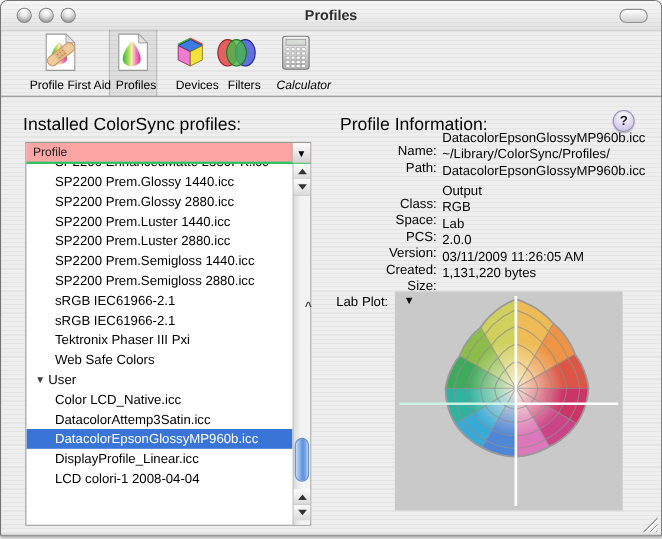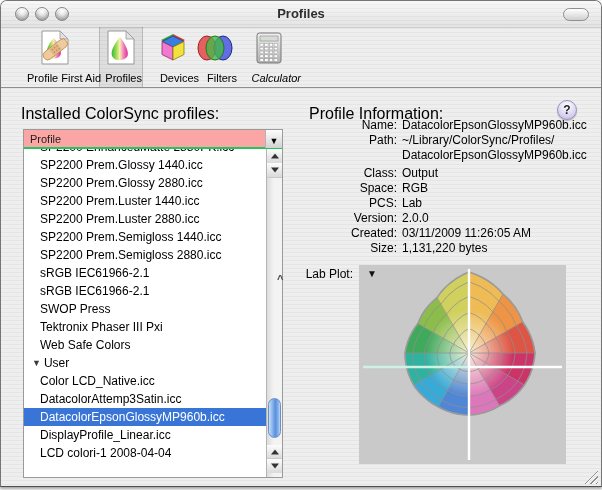--- a/index.html
+++ b/index.html
@@ -36,21 +36,21 @@
   .listbox{position:absolute;left:22px;top:128px;width:260px;height:349px;background:#fff;
            border:1px solid #9a9a9a;box-sizing:border-box;}
   .lheader{position:absolute;left:0;top:0;right:0;height:19px;background:#fca5a5;
            border-bottom:2px solid #22c55e;box-sizing:border-box;}
   .lheader .htext{position:absolute;left:6px;top:0;line-height:18px;font-size:11px;color:#222;}
   .hbtn{position:absolute;right:0;top:0;width:17px;height:18px;border-left:1px solid #b4b4b4;
         background:linear-gradient(#fdfdfd,#d2d2d2);box-sizing:border-box;text-align:center;}
   .hbtn span{font-size:9px;line-height:18px;color:#000;}
   .lrows{position:absolute;left:0;top:19px;bottom:0;right:16px;overflow:hidden;}
   .lrow{height:18px;line-height:18px;font-size:12px;color:#000;white-space:nowrap;overflow:hidden;
-        padding-left:16px;box-sizing:border-box;}
+        padding-left:26px;box-sizing:border-box;}
   .lrow:first-child{margin-top:-11px;}
   .lrow.grp{padding-left:8px;}
   .grp-tri{font-size:9px;color:#3c3c3c;margin-right:3px;vertical-align:1px;}
   .lrow.sel{background:#3875d7;color:#fff;}
   
   .vscroll{position:absolute;right:0;top:19px;bottom:0;width:16px;border-left:1px solid #b4b4b4;
            background:linear-gradient(90deg,#dcdcdc,#f3f3f3 45%,#f3f3f3);box-sizing:border-box;}
   .sbtn{position:absolute;left:0;right:0;height:14px;background:linear-gradient(#fcfcfc,#dadada);}
   .sbtn.top1{top:0;} .sbtn.top2{top:14px;border-bottom:1px solid #c9c9c9;}
   .sbtn.bot1{bottom:18px;} .sbtn.bot2{bottom:4px;border-top:1px solid #c9c9c9;}
@@ -63,21 +63,21 @@
   .splitmark{position:absolute;left:276px;top:272px;font-size:11px;font-weight:bold;color:#4a4a4a;}
   
   .helpbtn{position:absolute;left:556px;top:99px;width:20px;height:20px;border-radius:50%;
            border:1px solid #9a93b8;box-sizing:border-box;text-align:center;line-height:18px;
            font-size:12px;font-weight:bold;color:#1d1d1d;
            background:radial-gradient(circle at 50% 28%,#ffffff,#ddd7f2 55%,#beb5dd 100%);
            box-shadow:0 1px 1px rgba(0,0,0,.25);}
   .fields{position:absolute;left:300px;top:117px;width:292px;}
   .frow{display:flex;height:15px;line-height:15px;font-size:12px;color:#000;}
   .frow.gap{margin-top:3px;}
-  .flabel{width:96px;text-align:right;padding-right:5px;flex:none;}
+  .flabel{width:96px;text-align:right;padding-right:5px;flex:none;margin-top:12px;}
   .fvalue{white-space:nowrap;}
   .plotlabel{position:absolute;left:296px;top:266px;width:56px;text-align:right;font-size:12px;color:#000;}
   .plotbox{position:absolute;left:358px;top:264px;width:207px;height:199px;background:#c9c9c9;}
   .plotdisc{position:absolute;left:8px;top:3px;font-size:10px;color:#111;}
   .grip{position:absolute;right:3px;bottom:2px;width:14px;height:14px;
         background:repeating-linear-gradient(135deg,rgba(0,0,0,0) 0 2px,#8f8f8f 2px 3px,#fafafa 3px 4px);
         clip-path:polygon(100% 0,100% 100%,0 100%);}
 </style>
 </head>
 <body>
@@ -218,21 +218,20 @@
     <div class="lrows">
         <div class="lrow"><span>SP2200 EnhancedMatte 2880PK.icc</span></div>
         <div class="lrow"><span>SP2200 Prem.Glossy 1440.icc</span></div>
         <div class="lrow"><span>SP2200 Prem.Glossy 2880.icc</span></div>
         <div class="lrow"><span>SP2200 Prem.Luster 1440.icc</span></div>
         <div class="lrow"><span>SP2200 Prem.Luster 2880.icc</span></div>
         <div class="lrow"><span>SP2200 Prem.Semigloss 1440.icc</span></div>
         <div class="lrow"><span>SP2200 Prem.Semigloss 2880.icc</span></div>
         <div class="lrow"><span>sRGB IEC61966-2.1</span></div>
         <div class="lrow"><span>sRGB IEC61966-2.1</span></div>
-        <div class="lrow"><span>SWOP Press</span></div>
         <div class="lrow"><span>Tektronix Phaser III Pxi</span></div>
         <div class="lrow"><span>Web Safe Colors</span></div>
         <div class="lrow grp"><span class="grp-tri">▼</span><span>User</span></div>
         <div class="lrow"><span>Color LCD_Native.icc</span></div>
         <div class="lrow"><span>DatacolorAttemp3Satin.icc</span></div>
         <div class="lrow sel"><span>DatacolorEpsonGlossyMP960b.icc</span></div>
         <div class="lrow"><span>DisplayProfile_Linear.icc</span></div>
         <div class="lrow"><span>LCD colori-1 2008-04-04</span></div>
       </div>
     <div class="vscroll">

